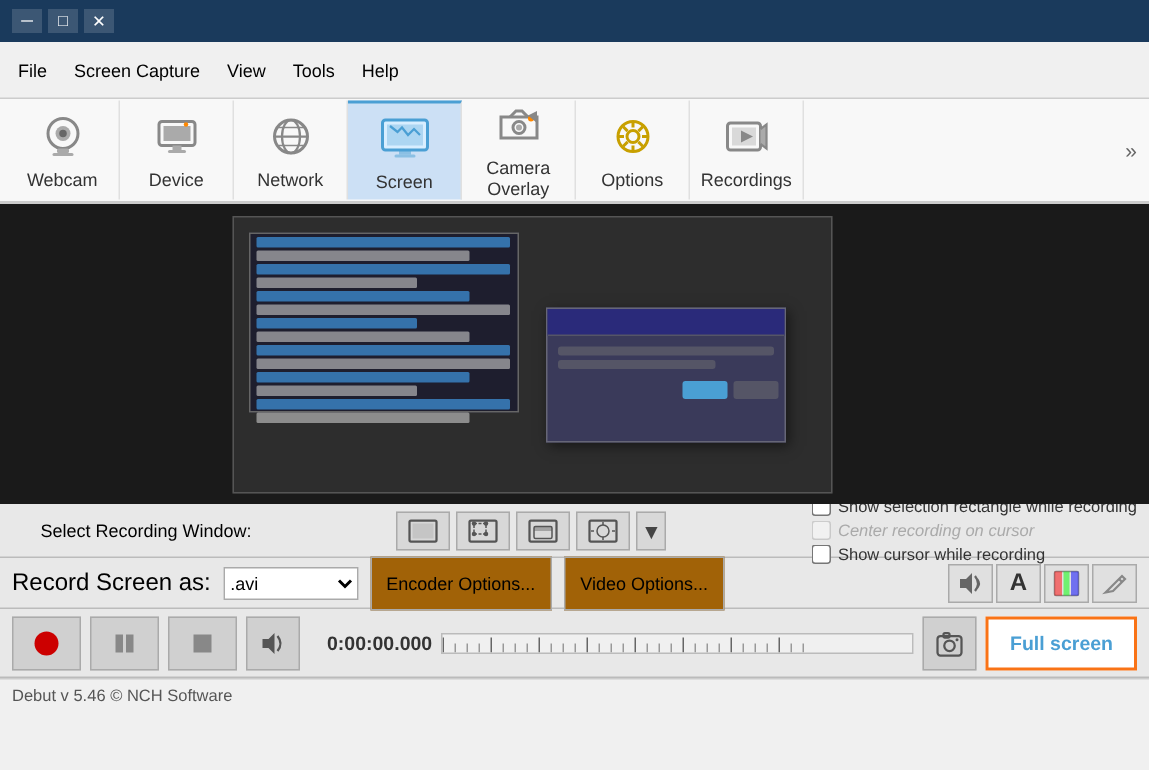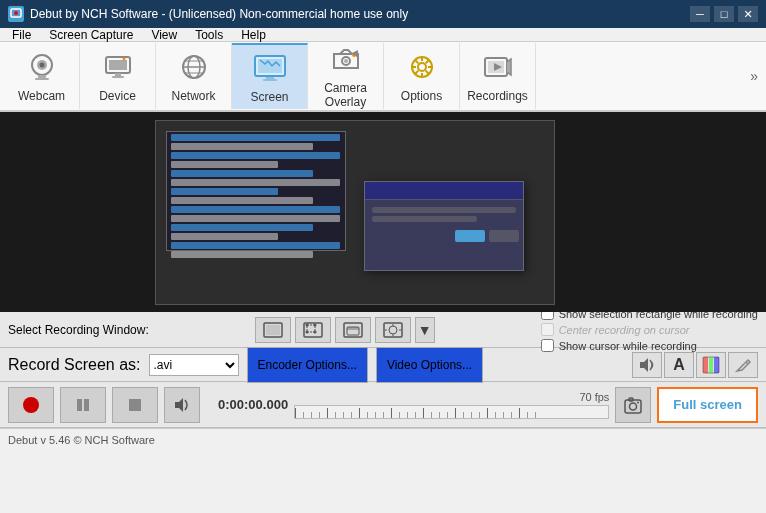--- a/index.html
+++ b/index.html
@@ -52,21 +52,21 @@
       cursor: pointer;
       font-size: 11px;
       display: flex;
       align-items: center;
       justify-content: center;
     }
 
     
     #menu-bar {
       background: #f0f0f0;
-      height: 14px;
+      height: 38px;
       display: flex;
       align-items: center;
       padding: 0 4px;
       border-bottom: 1px solid #ccc;
       gap: 2px;
     }
     .menu-item {
       padding: 2px 8px;
       cursor: pointer;
       font-size: 12px;
@@ -241,21 +241,21 @@
     #format-select {
       width: 90px;
       height: 22px;
       font-size: 12px;
       border: 1px solid #aaa;
       background: white;
     }
     .option-button {
       height: 36px;
       padding: 0 10px;
-      background: #1d4ed8;
+      background: #a16207;
       border: 1px solid #aaa;
       cursor: pointer;
       font-size: 12px;
     }
     #record-icons {
       margin-left: auto;
       display: flex;
       gap: 2px;
     }
     .rec-icon-btn {
@@ -373,29 +373,20 @@
       color: #555;
     }
 
     
     svg { display: block; }
   </style>
 </head>
 <body>
 
 <div id="title-bar">
-  <div id="title-left">
-    <div id="title-icon">
-      <svg width="12" height="12" viewBox="0 0 12 12">
-        <rect x="1" y="1" width="10" height="8" rx="1" fill="none" stroke="white" stroke-width="1.5"></rect>
-        <circle cx="6" cy="5" r="2" fill="#f00"></circle>
-      </svg>
-    </div>
-    <span>Debut by NCH Software - (Unlicensed) Non-commercial home use only</span>
-  </div>
   <div id="title-controls">
     <button class="title-btn">─</button>
     <button class="title-btn">□</button>
     <button class="title-btn close">✕</button>
   </div>
 </div>
 
 <div id="menu-bar">
   <span class="menu-item">File</span>
   <span class="menu-item">Screen Capture</span>
@@ -532,21 +523,21 @@
         <div style="display:flex;gap:4px;margin-top:8px;justify-content:flex-end;">
           <div style="width:30px;height:12px;background:#4a9fd4;border-radius:2px;"></div>
           <div style="width:30px;height:12px;background:#556;border-radius:2px;"></div>
         </div>
       </div>
     </div>
   </div>
 </div>
 
 <div id="controls-area">
-  <span style="font-size:12px;">Select Recording Window:</span>
+  <span style="font-size:12px;margin-left:19px;">Select Recording Window:</span>
   <div id="capture-buttons">
 
     <button class="capture-btn" title="Full screen">
       <svg width="20" height="16" viewBox="0 0 20 16">
         <rect x="1" y="1" width="18" height="14" rx="1" fill="none" stroke="#555" stroke-width="1.5"></rect>
         <rect x="3" y="3" width="14" height="10" fill="#aaa" opacity="0.4"></rect>
       </svg>
     </button>
 
     <button class="capture-btn" title="Region">
@@ -655,23 +646,20 @@
       <polygon points="2,6 2,12 6,12 10,16 10,2 6,6" fill="#555"></polygon>
       <path d="M12 4 Q16 9 12 14" fill="none" stroke="#555" stroke-width="1.5"></path>
     </svg>
   </button>
 
   <div id="timecode">
     <span id="time-display">0:00:00.000</span>
   </div>
 
   <div id="progress-bar-area">
-    <div id="fps-row">
-      <span>70 fps</span>
-    </div>
     <div id="progress-bar">
       <div id="progress-ticks">
         <div class="tick major"></div>
           <div class="tick"></div>
           <div class="tick"></div>
           <div class="tick"></div>
         <div class="tick major"></div>
           <div class="tick"></div>
           <div class="tick"></div>
           <div class="tick"></div>

